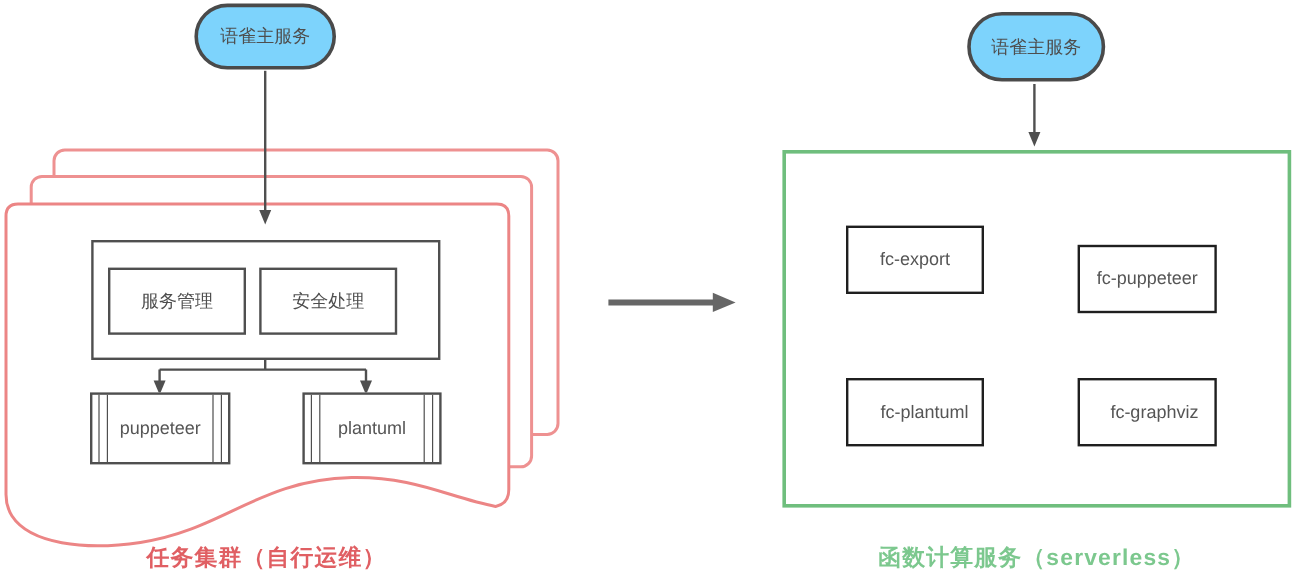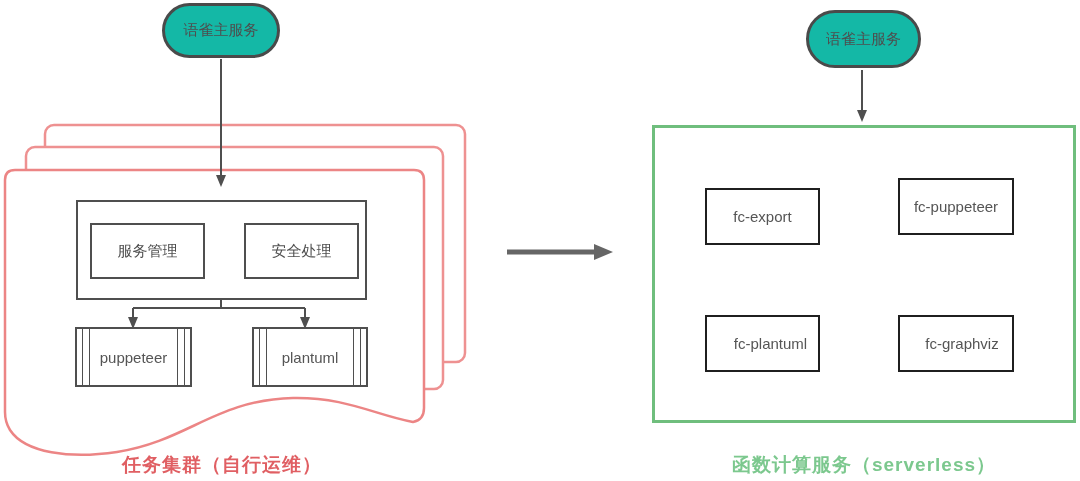--- a/index.html
+++ b/index.html
@@ -2,58 +2,58 @@
 <html><head>
 <meta charset="utf-8">
 <style>
   html,body{margin:0;padding:0;background:#fff;}
   .canvas{
     position:relative;width:1080px;height:481px;background:#fff;overflow:hidden;
     font-family:"Liberation Sans",sans-serif;color:#515151;
   }
   .layer{position:absolute;left:0;top:0;width:1080px;height:481px;}
   .stadium{
-    position:absolute;box-sizing:border-box;background:#14b8a6;
+    position:absolute;box-sizing:border-box;background:#7dd3fc;
     border:3px solid #4a4a4a;border-radius:29px;
     display:flex;align-items:center;justify-content:center;
     font-size:15px;color:#4e4e4e;z-index:3;
   }
   #stadium-left{left:162px;top:3px;width:118px;height:55px;}
   #stadium-right{left:806px;top:10px;width:115px;height:58px;}
   .gbox{
     position:absolute;box-sizing:border-box;background:#fff;
     border:3px solid #6fbe7d;z-index:1;
   }
   #green-box{left:652px;top:125px;width:424px;height:298px;}
   .rect-node{
     position:absolute;box-sizing:border-box;background:#fff;
     display:flex;align-items:center;justify-content:center;
     font-size:15px;z-index:3;
   }
   .gray-border{border:2px solid #4f4f4f;color:#4e4e4e;margin-top:12px;}
   .dark-border{border:2px solid #1f1f1f;color:#555;}
   #container-box{left:76px;top:188px;width:291px;height:100px;z-index:2;}
   #svc-box{left:90px;top:211px;width:115px;height:56px;}
-  #sec-box{left:244px;top:211px;width:115px;height:56px;}
+  #sec-box{left:216px;top:211px;width:115px;height:56px;}
   .component{
     position:absolute;box-sizing:border-box;background:#fff;
     border:2px solid #4f4f4f;color:#555;
     display:flex;align-items:center;justify-content:center;
     font-size:15px;z-index:3;
   }
   #comp-puppeteer{left:75px;top:327px;width:117px;height:60px;}
   #comp-plantuml{left:252px;top:327px;width:116px;height:60px;}
   .comp-stripe{
     position:absolute;top:0;bottom:0;width:6px;
     border-left:1.6px solid #4f4f4f;border-right:1.6px solid #4f4f4f;
   }
   .comp-stripe.s-left{left:5px;}
   .comp-stripe.s-right{right:5px;}
   #fc-export{left:705px;top:188px;width:115px;height:57px;}
-  #fc-puppeteer{left:898px;top:178px;width:116px;height:57px;}
+  #fc-puppeteer{left:898px;top:204px;width:116px;height:57px;}
   #fc-plantuml{left:705px;top:315px;width:115px;height:57px;padding-left:16px;}
   #fc-graphviz{left:898px;top:315px;width:116px;height:57px;padding-left:12px;}
   .caption{
     position:absolute;transform:translateX(-50%);
     font-size:19px;font-weight:600;letter-spacing:1px;white-space:nowrap;z-index:3;
   }
   #caption-left{left:222px;top:452px;color:#e05f63;}
   #caption-right{left:864px;top:452px;color:#7cc88e;}
   svg{display:block;}
 </style>

